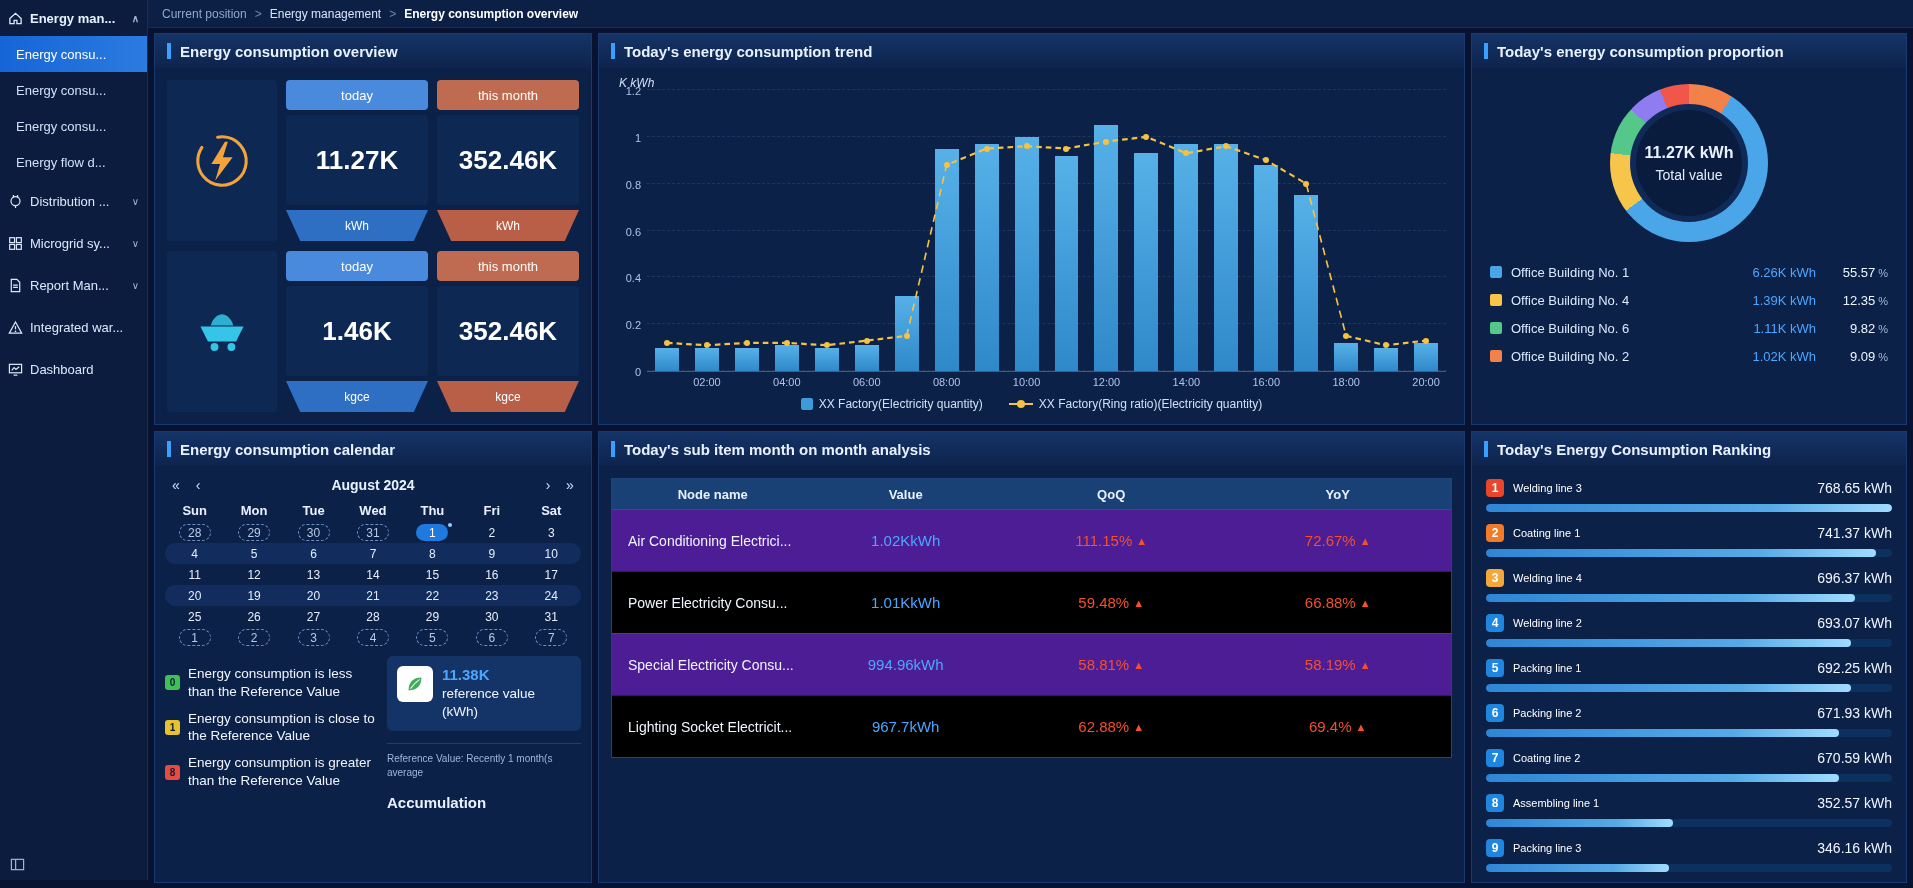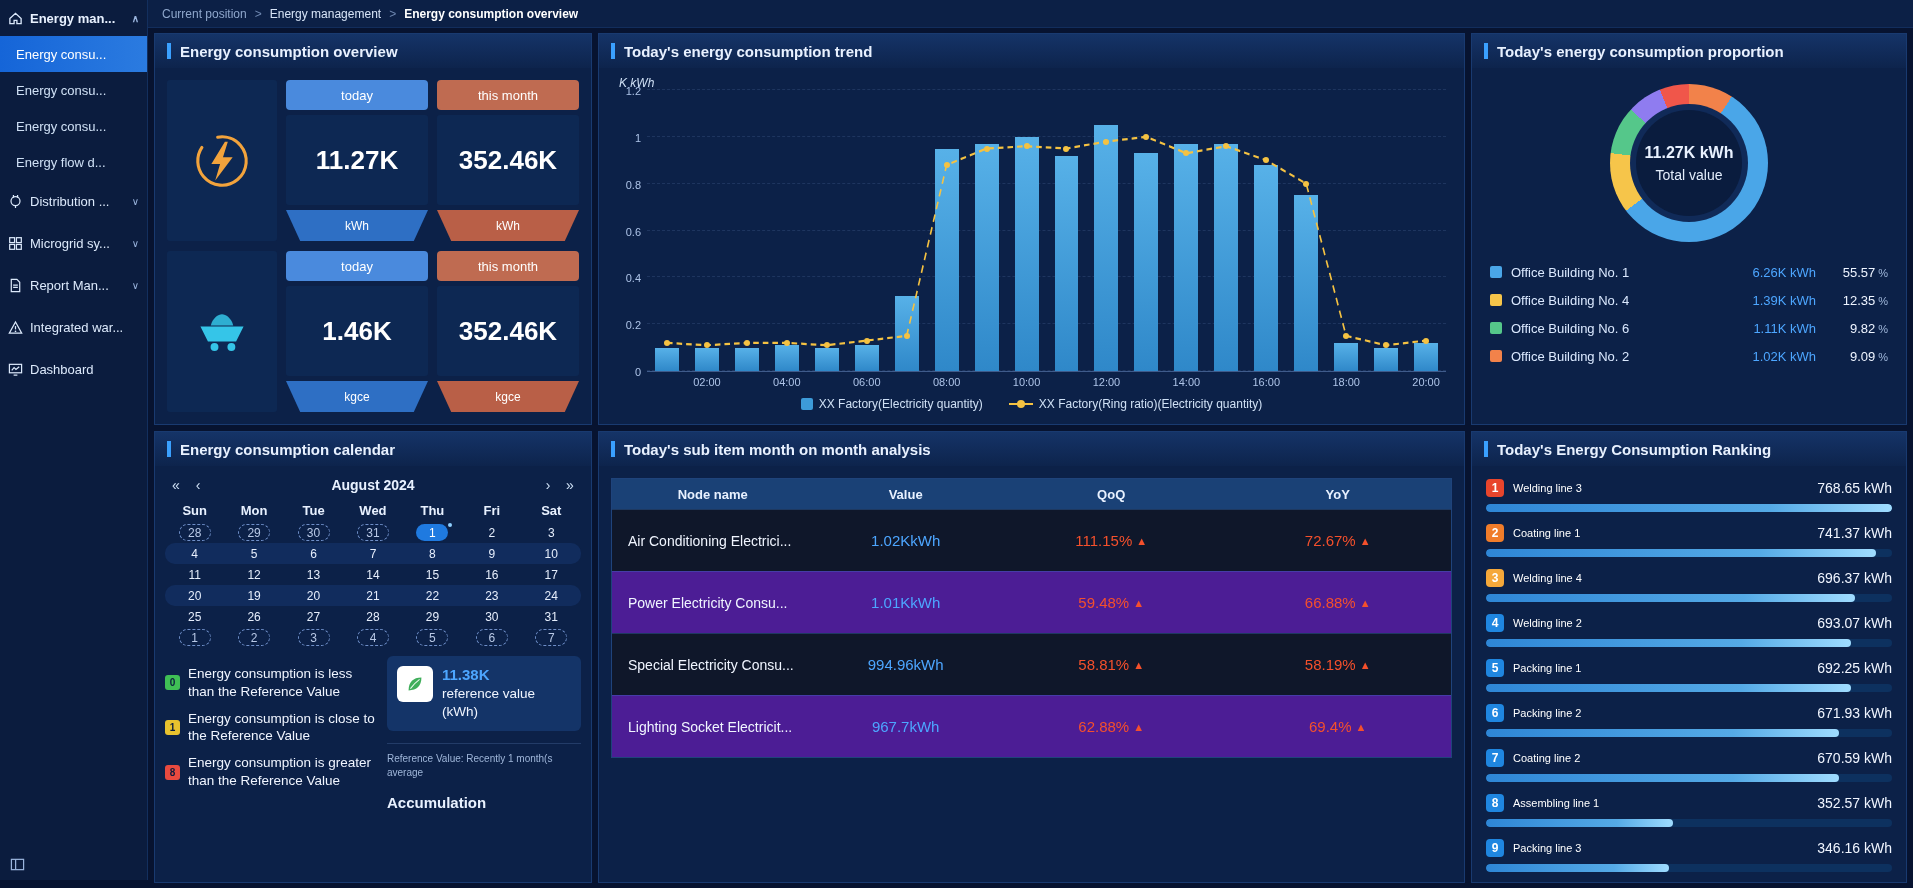--- a/index.html
+++ b/index.html
@@ -108,21 +108,21 @@
   .accum { margin-top:14px; font-size:15px; font-weight:bold; }
 
   
   .tbl { margin:12px; border:1px solid rgba(60,120,200,0.4); display:grid; grid-template-columns:24% 22% 27% 27%; }
   .th { background:#1a4176; height:30px; display:flex; align-items:center; justify-content:center; font-size:13px; font-weight:bold; }
   .td { height:62px; display:flex; align-items:center; justify-content:center; font-size:15px; border-top:1px solid rgba(60,120,200,0.35); }
   .td.name { justify-content:flex-start; padding-left:16px; font-size:14px; color:#f0f5ff; }
   .td.val { color:#4da6ff; }
   .td.up { color:#f4502c; }
   .td.up .arr { font-size:11px; margin-left:4px; }
-  .row-a { background:#0f172a; } .row-b { background:#4c1d95; }
+  .row-a { background:#4c1d95; } .row-b { background:#000000; }
 
   
   .rk-body { flex:1; padding:10px 14px; }
   .rk-item { margin-bottom:9px; cursor:pointer; }
   .rk-line { display:flex; align-items:center; gap:9px; height:24px; }
   .rk-badge { width:18px; height:18px; border-radius:4px; display:flex; align-items:center; justify-content:center; font-size:12px; font-weight:bold; color:#fff; flex:none; }
   .rk-name { font-size:11px; color:#ffffff; }
   .rk-value { margin-left:auto; font-size:14px; color:#f0f5ff; }
   .rk-bar { height:8px; border-radius:4px; background:#0d315f; margin-top:4px; overflow:hidden; }
   .rk-fill { height:100%; border-radius:4px; background:linear-gradient(90deg,#2e86d6 0%,#55aae6 70%,#9fdcff 100%); }

